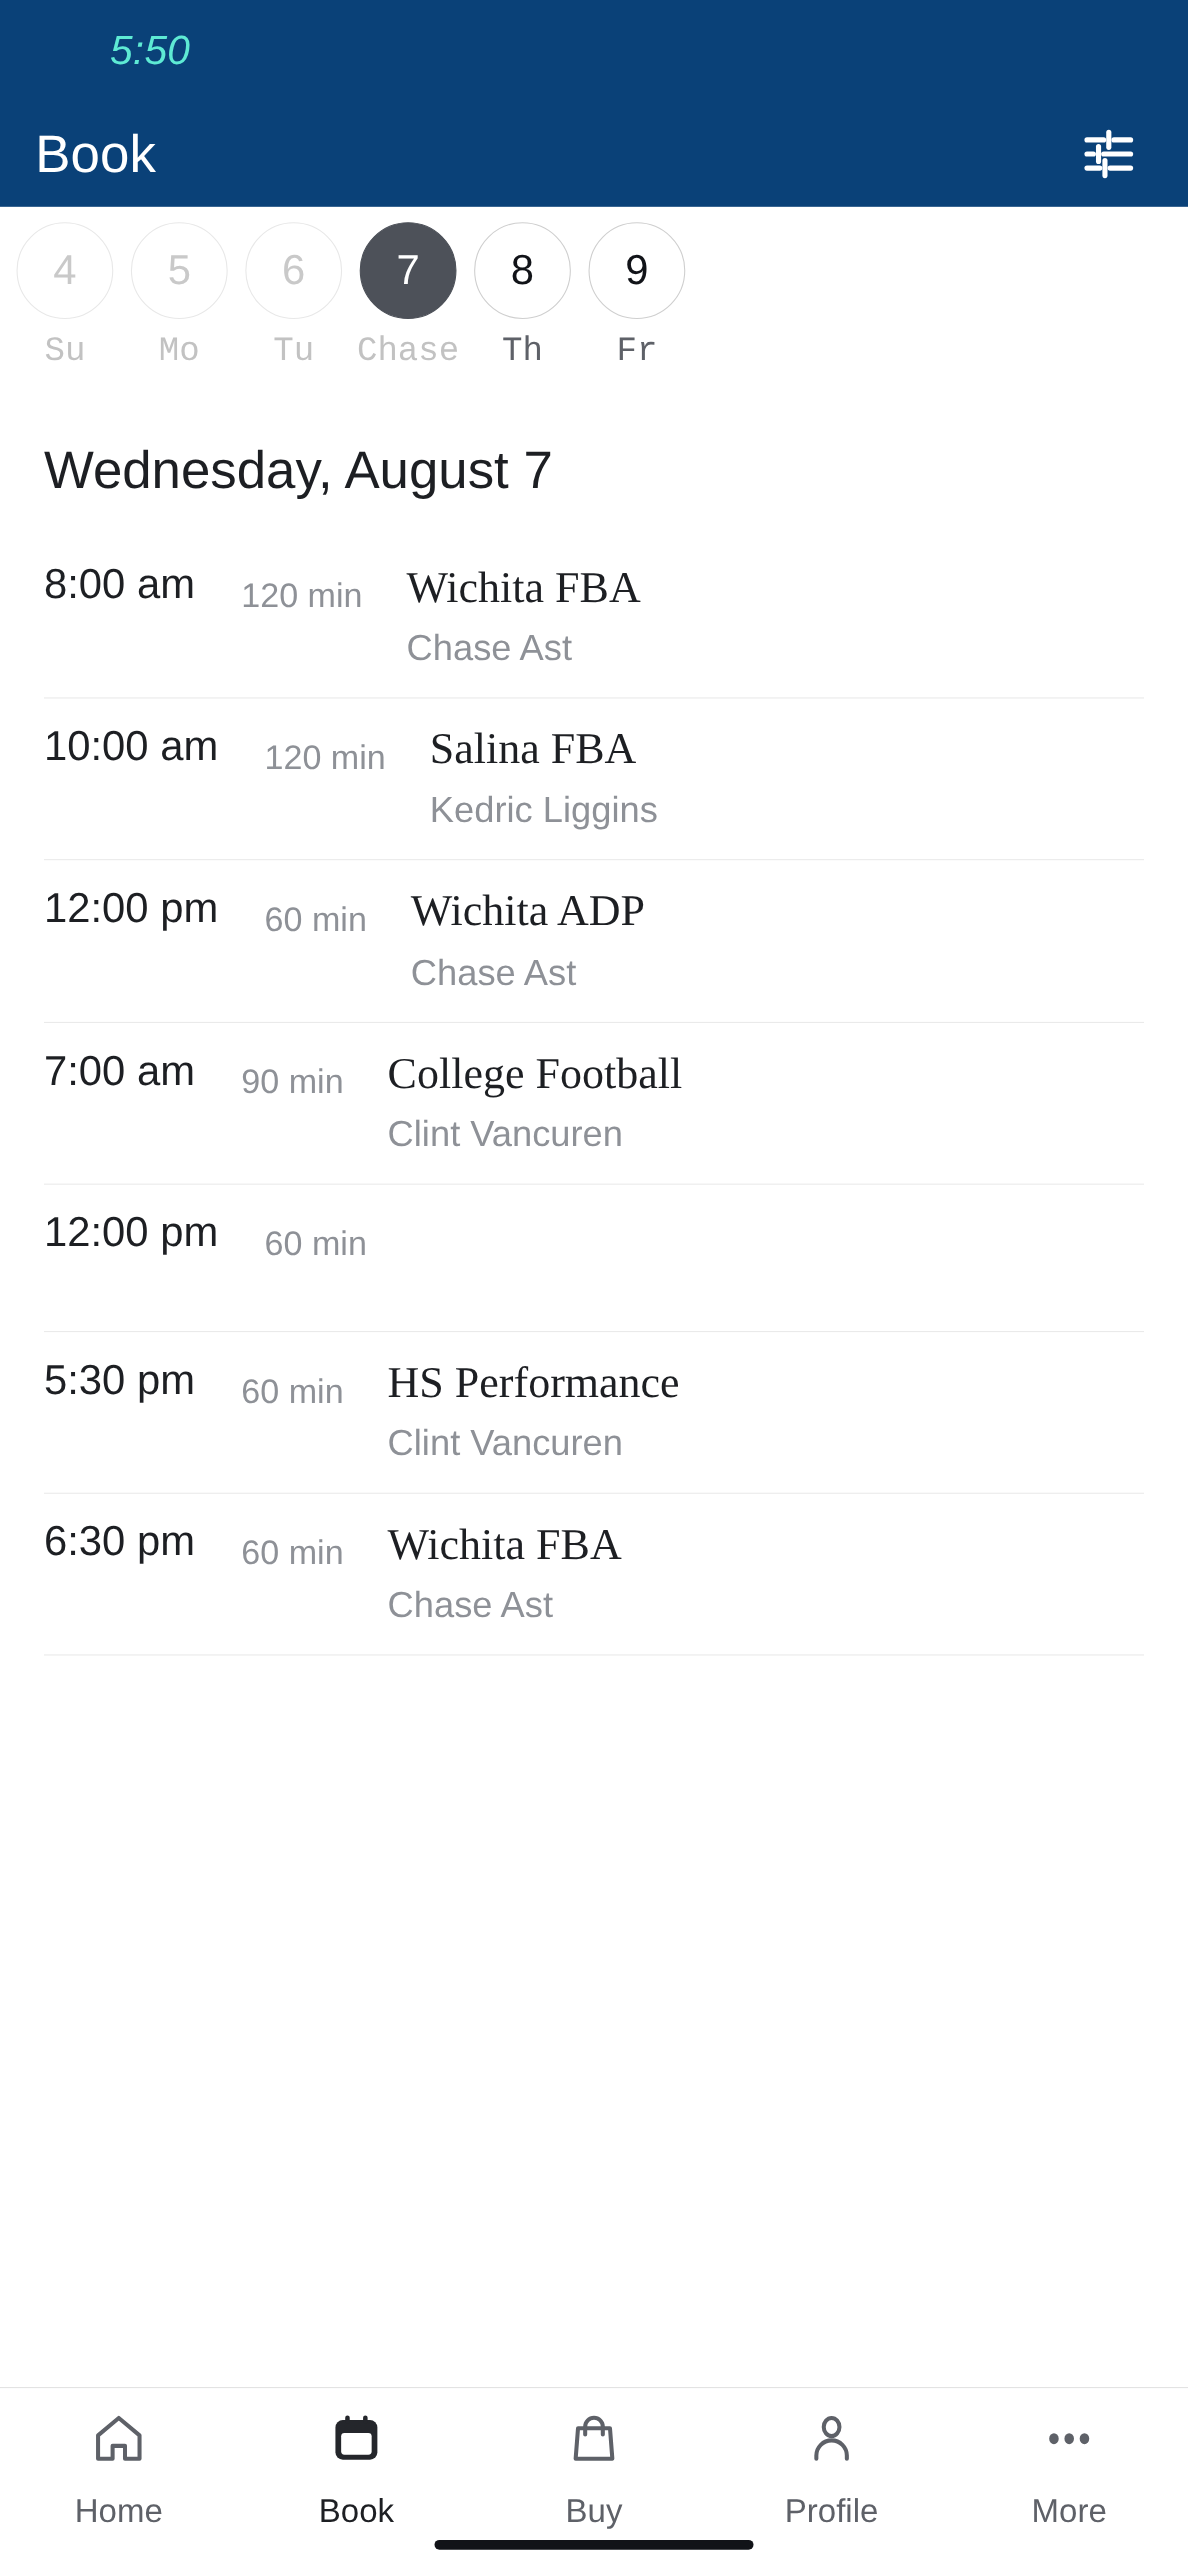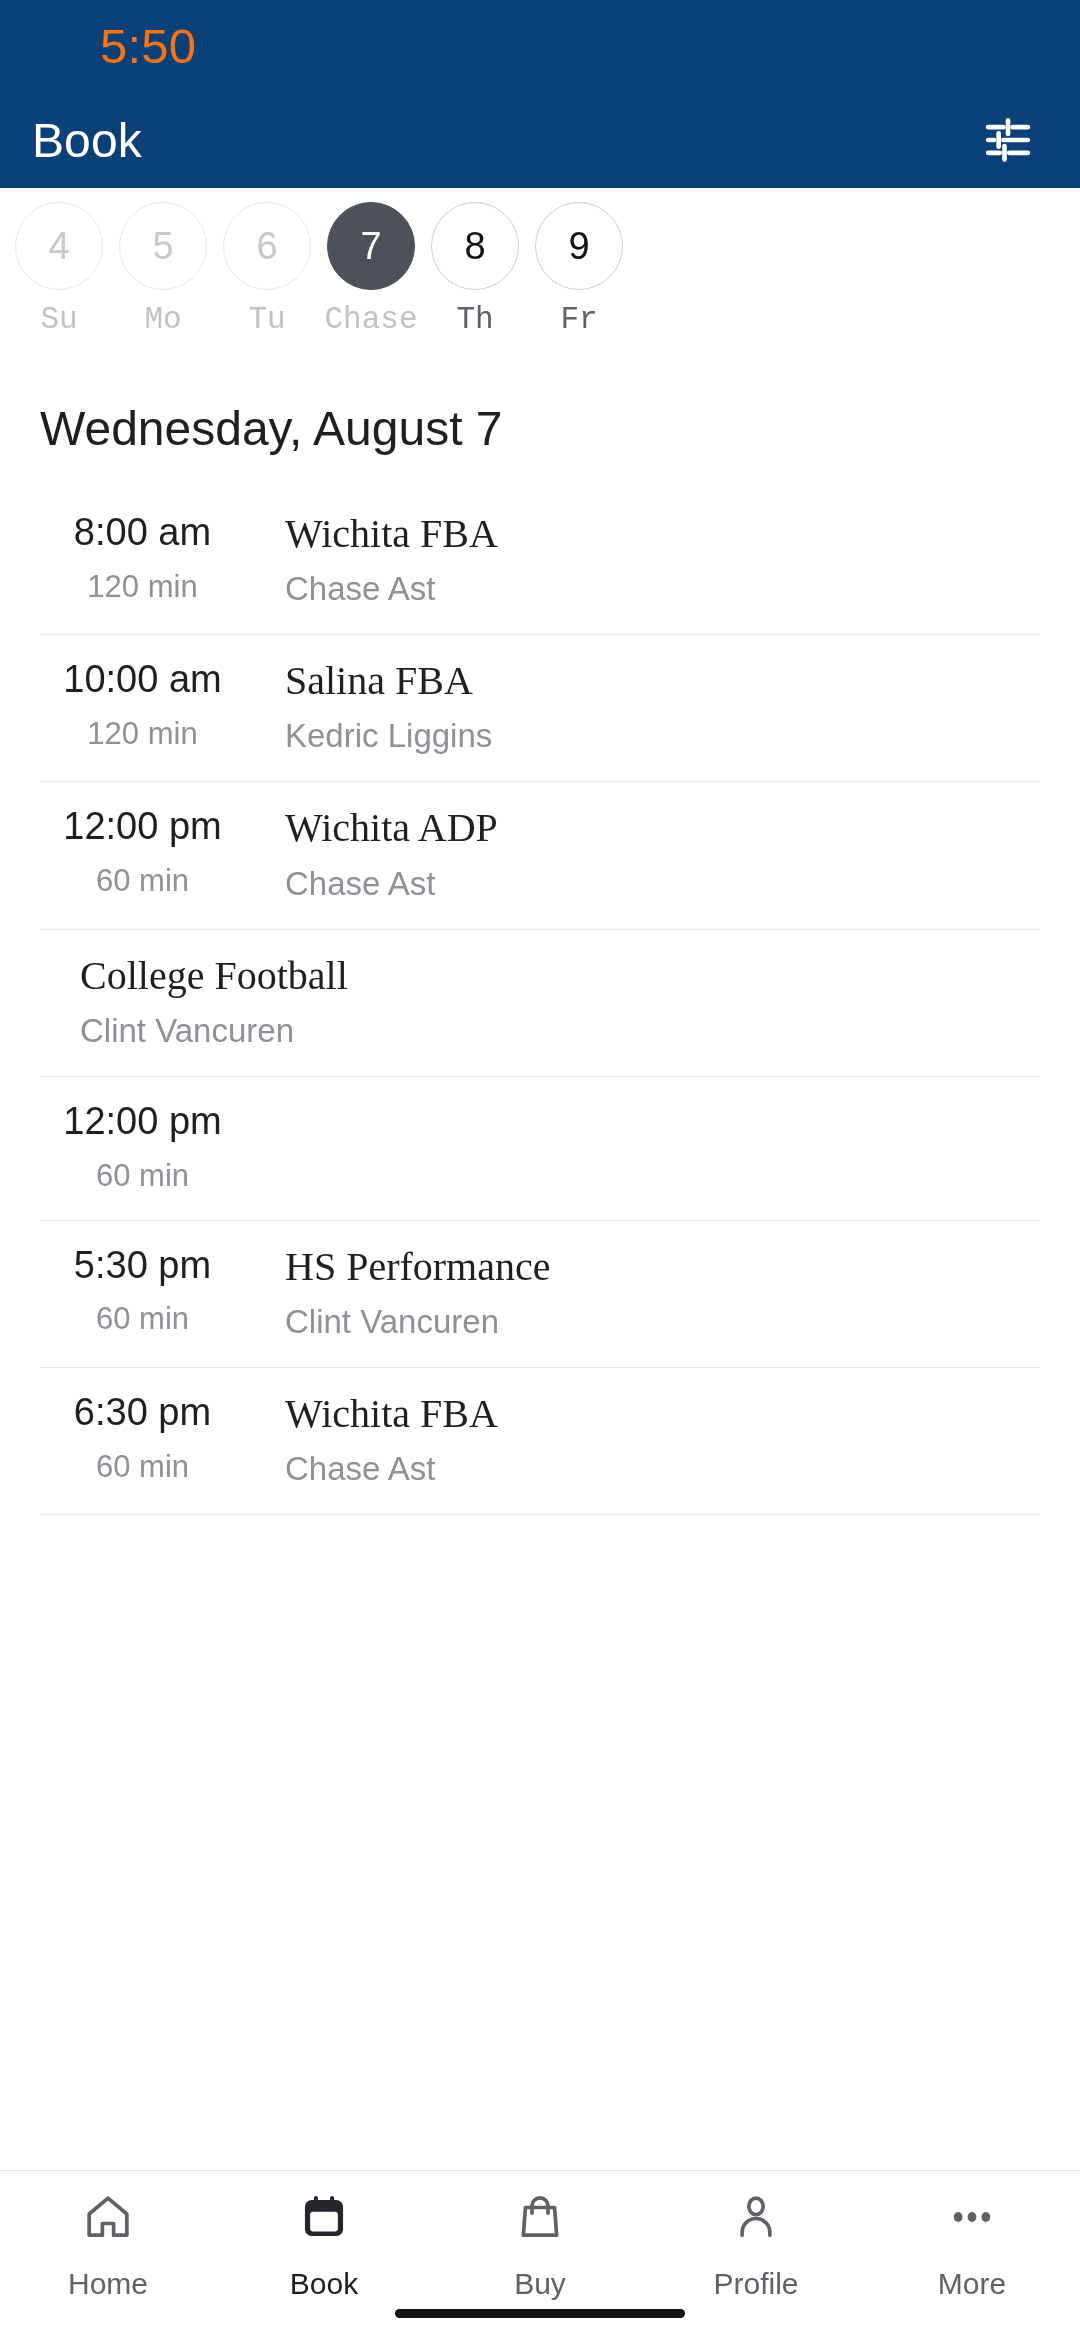--- a/index.html
+++ b/index.html
@@ -22,23 +22,24 @@
     height:188px;
     flex:0 0 188px;
     position:relative;
   }
   .statusbar {
     height:92px;
     display:flex; align-items:center;
     padding-left:100px;
   }
   .status-time {
-    color:#f97316;
-    font-size:49px;
+    color:#5eead4;
+    font-size:37px;
     letter-spacing:0.2px;
+    font-style:italic;
   }
   .appbar {
     height:96px;
     display:flex; align-items:center; justify-content:space-between;
     padding:0 44px 0 32px;
   }
   .appbar-title {
     color:#ffffff;
     font-size:48px;
     font-weight:400;
@@ -112,23 +113,24 @@
   .appt {
     display:flex;
     align-items:flex-start;
     padding:22px 0 26px 0;
     margin:0 40px 0 40px;
     border-bottom:1px solid #eaeaea;
     min-height:134px;
   }
   .appt-time-col {
     flex:0 0 205px;
-    display:flex; flex-direction:column;
-    align-items:center;
+    display:flex; flex-direction:row;
+    align-items:flex-start;
     padding-right:0;
+    gap:42px;
   }
   .appt-time {
     font-size:38px;
     color:#1d1f23;
     line-height:1.18;
     white-space:nowrap;
   }
   .appt-dur {
     margin-top:14px;
     font-size:31px;
@@ -272,20 +274,24 @@
         <span class="appt-time">12:00 pm</span>
         <span class="appt-dur">60 min</span>
       </div>
       <div class="appt-main">
         <span class="appt-title">Wichita ADP</span>
         <span class="appt-sub">Chase Ast</span>
       </div>
     </div>
 
     <div class="appt">
+      <div class="appt-time-col">
+        <span class="appt-time">7:00 am</span>
+        <span class="appt-dur">90 min</span>
+      </div>
       <div class="appt-main">
         <span class="appt-title">College Football</span>
         <span class="appt-sub">Clint Vancuren</span>
       </div>
     </div>
 
     <div class="appt">
       <div class="appt-time-col">
         <span class="appt-time">12:00 pm</span>
         <span class="appt-dur">60 min</span>

